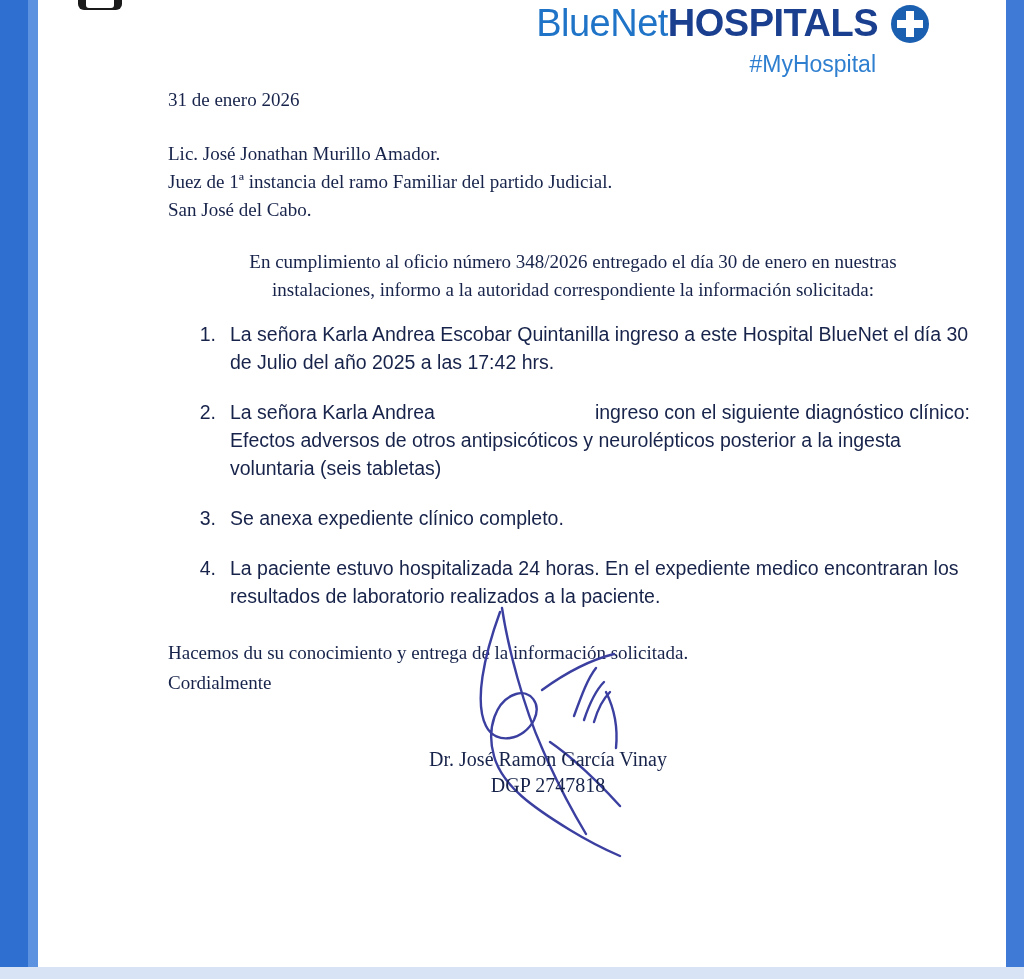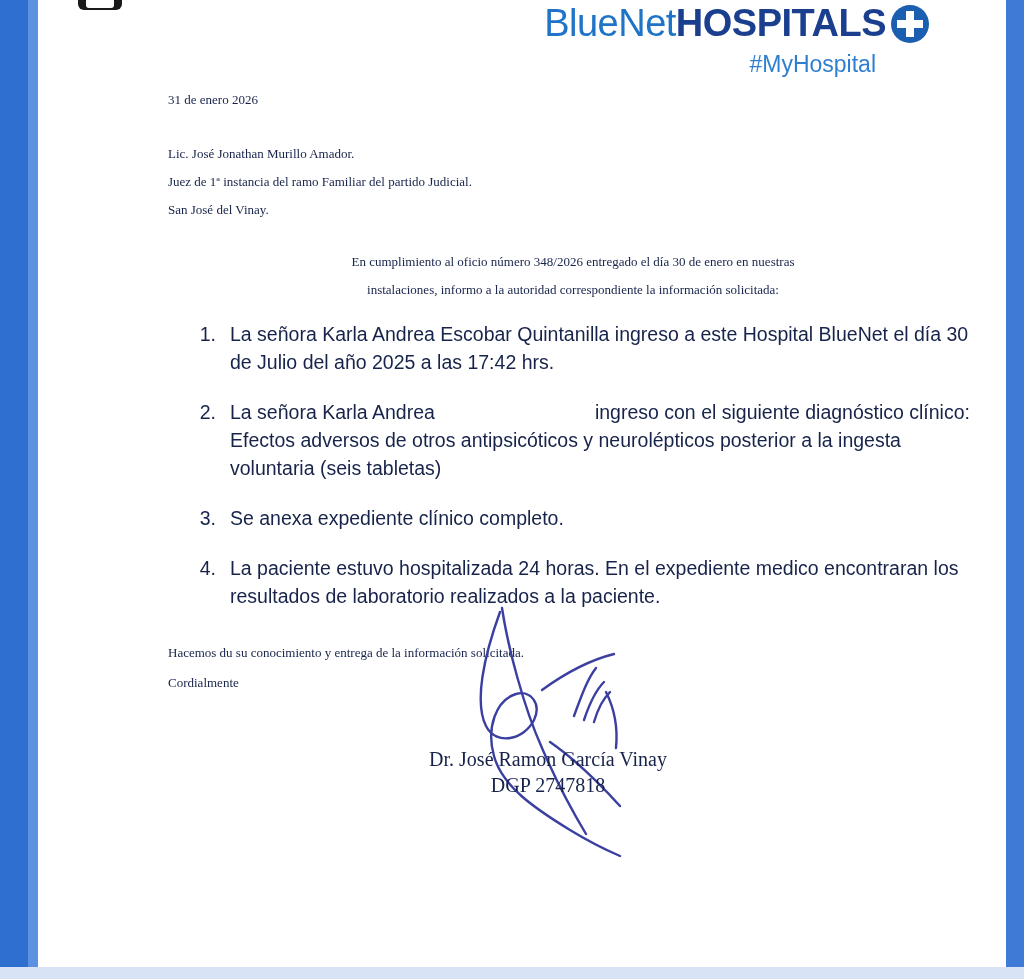--- a/index.html
+++ b/index.html
@@ -113,21 +113,21 @@
     top: 0;
     width: 968px;
     text-align: right;
     padding-right: 76px;
     box-sizing: border-box;
   }
   #brand-row {
     display: flex;
     align-items: center;
     justify-content: flex-end;
-    gap: 4px;
+    gap: 12px;
     padding-top: 2px;
   }
   #brand-text {
     font-family: "Liberation Sans", sans-serif;
     font-size: 38px;
     letter-spacing: -0.5px;
     white-space: nowrap;
   }
   .brand-light {
     color: #1f74c8;
@@ -153,21 +153,21 @@
   
   #letter-body {
     position: absolute;
     left: 130px;
     top: 86px;
     width: 810px;
     color: #1a1a2e;
   }
   .serif-line {
     font-family: "Liberation Serif", serif;
-    font-size: 13px;
+    font-size: 19px;
     line-height: 28px;
     color: #17234a;
   }
   #date-line {
     margin-bottom: 26px;
   }
   #addressee {
     margin-bottom: 24px;
     margin-top: 12px;
   }
@@ -261,21 +261,21 @@
     <div id="brand-tagline">#MyHospital</div>
   </div>
 
   <div id="letter-body">
 
     <div id="date-line" class="serif-line">31 de enero 2026</div>
 
     <div id="addressee">
       <div class="serif-line">Lic. José Jonathan Murillo Amador.</div>
       <div class="serif-line">Juez de 1ª instancia del ramo Familiar del partido Judicial.</div>
-      <div class="serif-line">San José del Vinay.</div>
+      <div class="serif-line">San José del Cabo.</div>
     </div>
 
     <div id="intro">
       <div class="serif-line">En cumplimiento al oficio número 348/2026 entregado el día 30 de enero en nuestras</div>
       <div class="serif-line">instalaciones, informo a la autoridad correspondiente la información solicitada:</div>
     </div>
 
     <ol id="claims-list">
       <li>
         <span class="item-num">1.</span>

